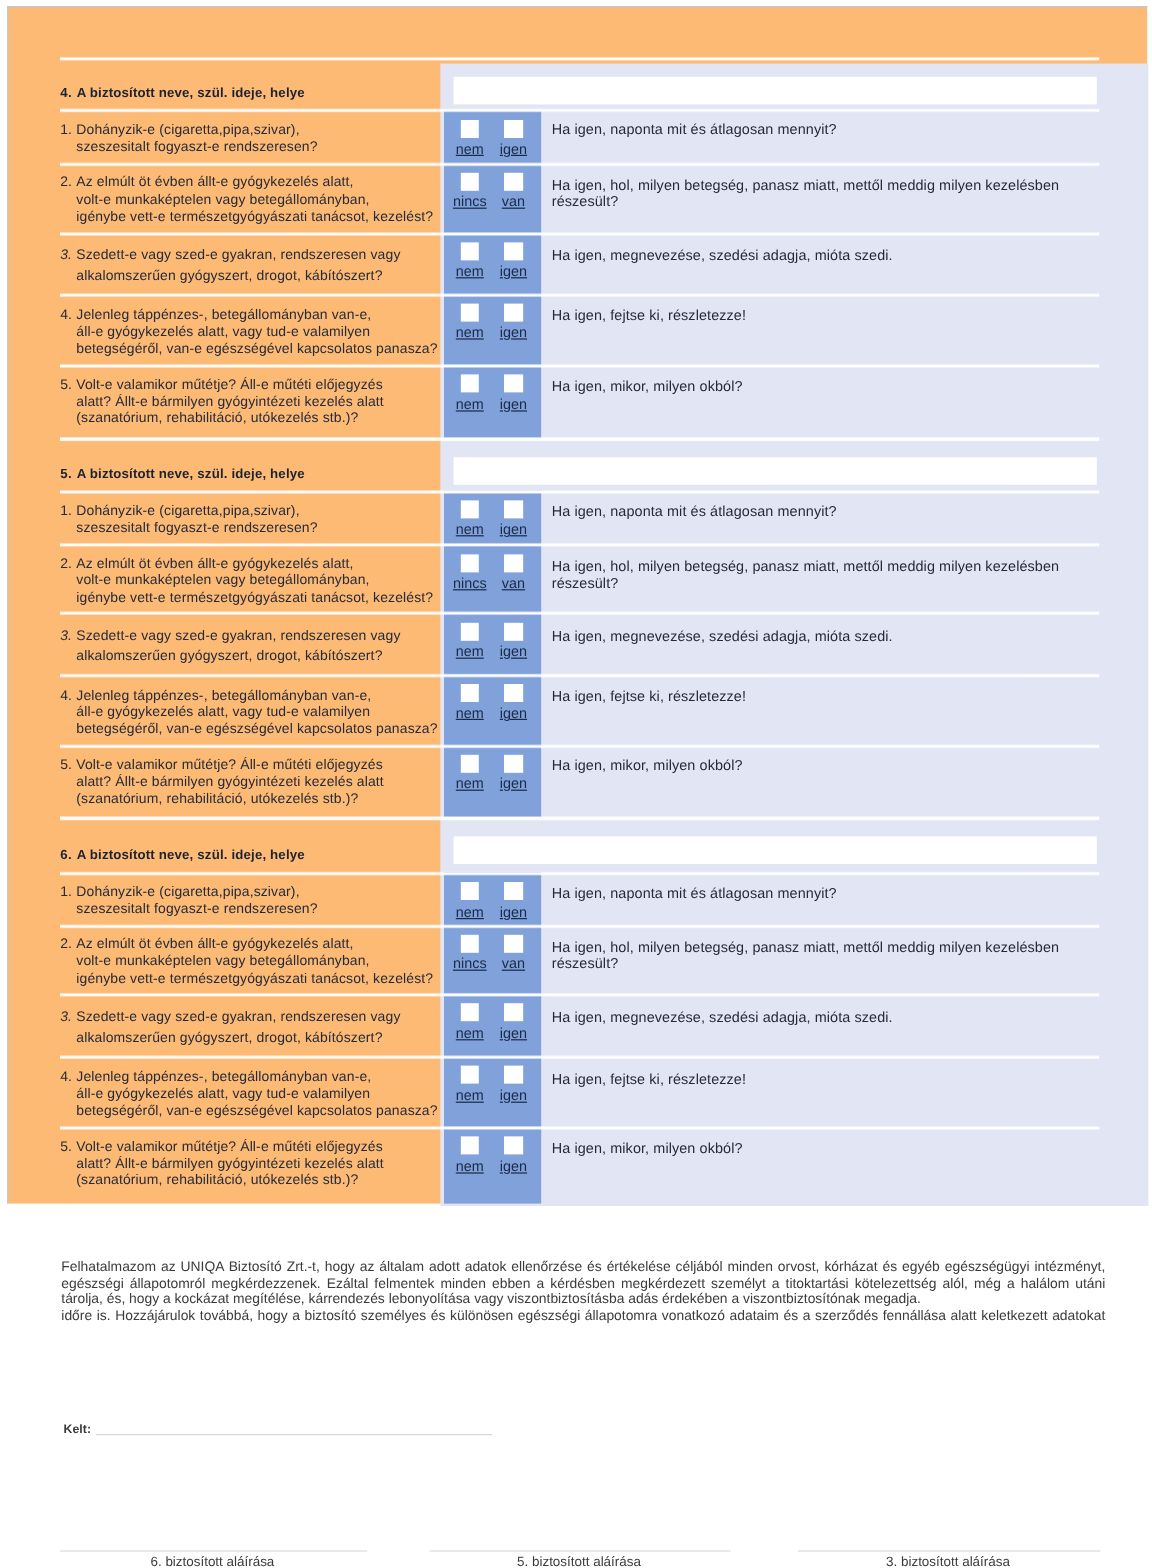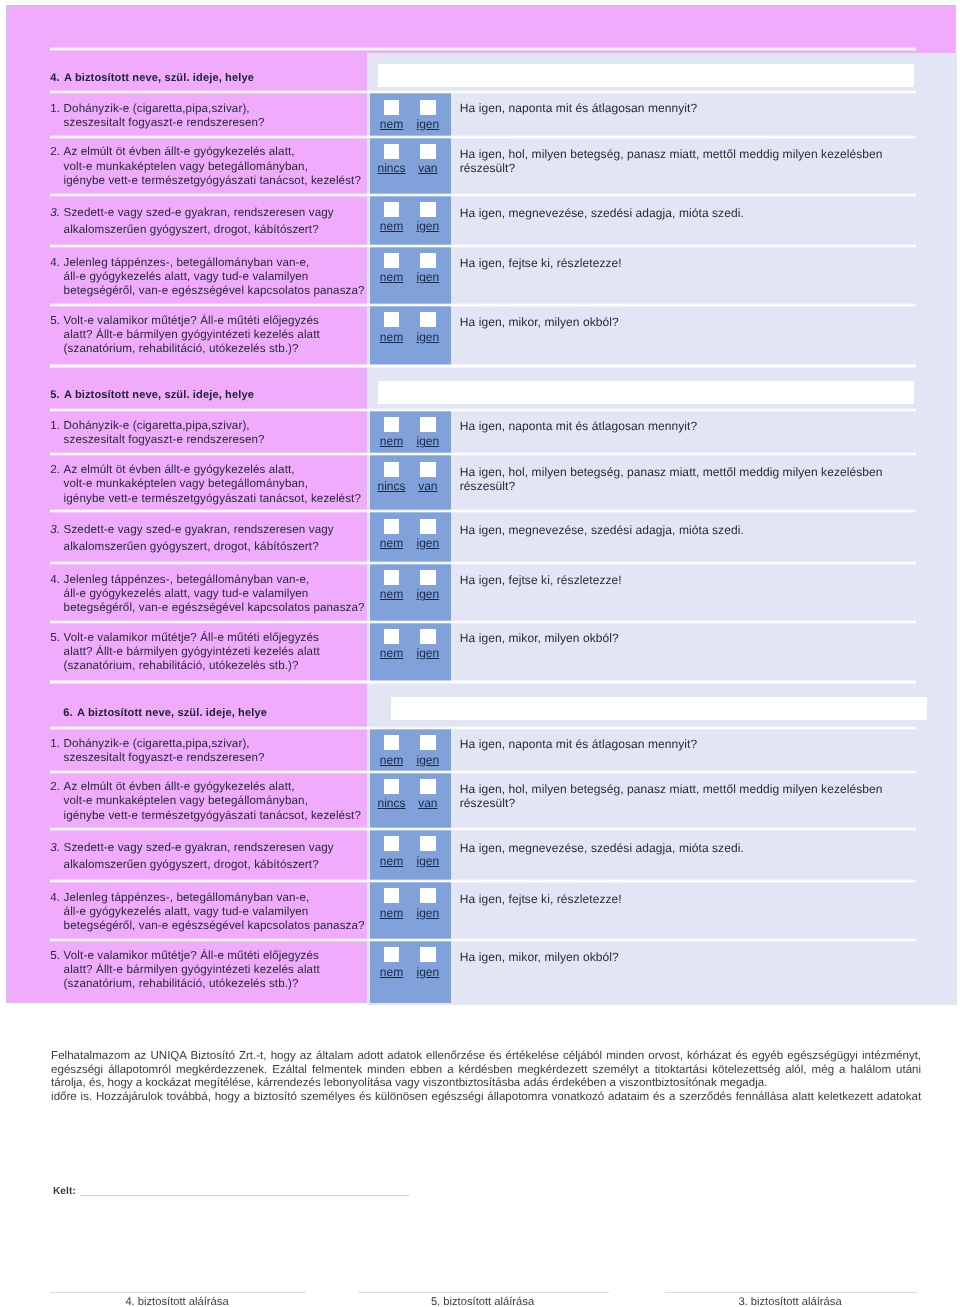--- a/index.html
+++ b/index.html
@@ -5,21 +5,21 @@
 <style>
 * { box-sizing: border-box; margin:0; padding:0; }
 html, body { width:960px; height:1307px; background:#ffffff; }
 body { font-family: "Liberation Sans", sans-serif; color:#242a39; -webkit-font-smoothing:antialiased; text-rendering:geometricPrecision; }
 
 .page { position:relative; width:960px; height:1307px; overflow:hidden; }
 
 
 .panel {
   position:absolute; left:6px; top:5px; width:950px; height:998px;
-  background:#f0abfc;
+  background:#fdba74;
   border-top:0.8px solid #bcc6dd; border-left:0.8px solid #bcc6dd;
 }
 
 .lightcol {
   position:absolute; left:360px; top:47px; width:590px; height:952px;
   background:#e2e6f4; z-index:1;
 }
 
 .section { }
 
@@ -341,21 +341,21 @@
             </div>
     </div>
     <div class="qans" style="top:10.7px;line-height:14.2px">
             <span class="al">Ha igen, mikor, milyen okból?</span>
           </div>
   </div>
   <div class="sep" style="top:316.4px"></div>
 </div>
 <div class="section" style="position:absolute;left:0;top:675.4px;width:950px;">
   <div class="sep" style="top:0px"></div>
-  <div class="hdr-row" style="position:absolute;top:0;left:13px;width:788px;height:45.7px">
+  <div class="hdr-row" style="position:absolute;top:0;left:0;width:788px;height:45.7px">
     <div class="hdr-left" style="top:25.3px"><span class="hdr-num">6.</span><span class="hdr-title">A biztosított neve, szül. ideje, helye</span></div>
     <div class="hdr-right">
             <div class="nameinput"></div>
           </div>
   </div>
   <div class="sep" style="top:45.7px"></div>
   <div class="qrow" style="position:absolute;top:45.7px;left:0;width:950px;height:43.6px">
     <div class="qtext" style="top:10.0px;line-height:14.2px">
       <span class="qnum">1.</span>
       <span class="qlines">
@@ -480,21 +480,21 @@
   <div class="decl-l">egészségi állapotomról megkérdezzenek. Ezáltal felmentek minden ebben a kérdésben megkérdezett személyt a titoktartási kötelezettség alól, még a halálom utáni</div>
   <div class="decl-l last">tárolja, és, hogy a kockázat megítélése, kárrendezés lebonyolítása vagy viszontbiztosításba adás érdekében a viszontbiztosítónak megadja.</div>
   <div class="decl-l">időre is. Hozzájárulok továbbá, hogy a biztosító személyes és különösen egészségi állapotomra vonatkozó adataim és a szerződés fennállása alatt keletkezett adatokat</div>
 </div>
 <div class="dateline">
   <span class="kelt">Kelt:</span><span class="dateinput"></span>
 </div>
 <div class="sigs">
   <div class="sig s1">
         <span class="sigline"></span>
-        <span class="siglab">4. biztosított aláírása</span>
+        <span class="siglab">6. biztosított aláírása</span>
       </div>
   <div class="sig s2">
         <span class="sigline"></span>
         <span class="siglab">5. biztosított aláírása</span>
       </div>
   <div class="sig s3">
         <span class="sigline"></span>
         <span class="siglab">3. biztosított aláírása</span>
       </div>
 </div>

